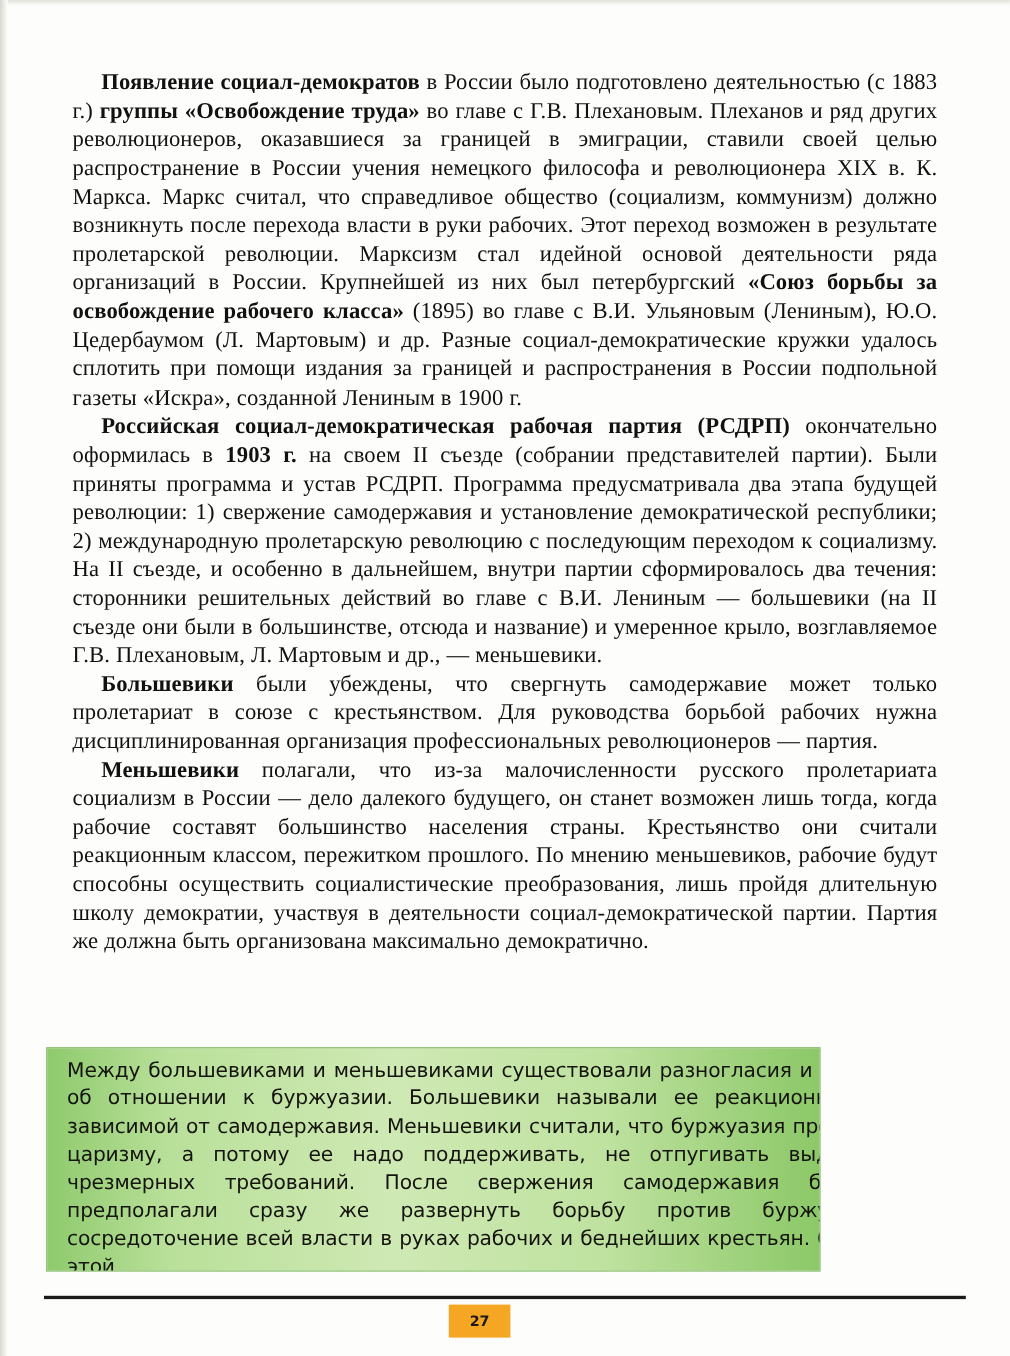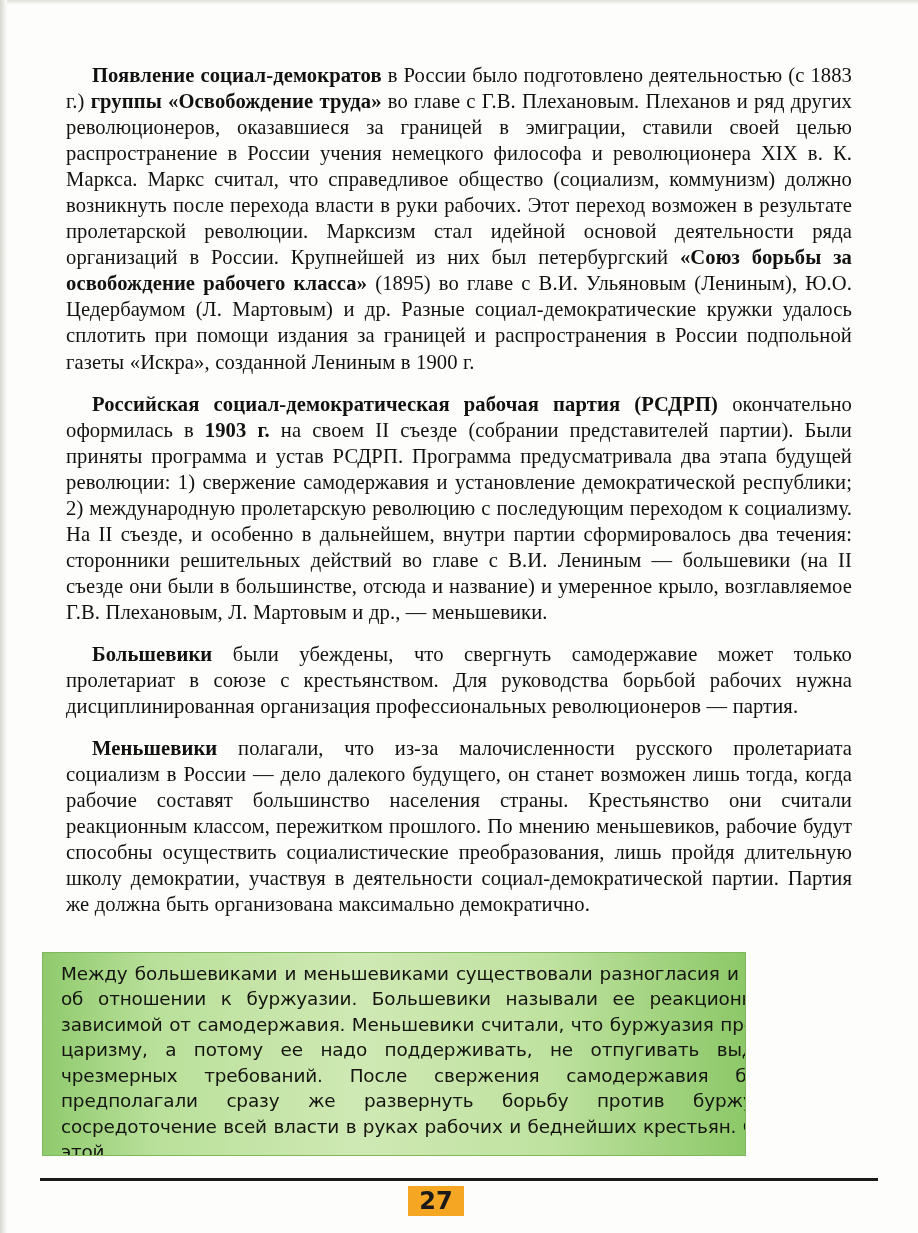--- a/index.html
+++ b/index.html
@@ -32,21 +32,21 @@
     margin: 0;
     font-size: 20.6px;
     line-height: 1.265;
     text-align: justify;
     text-indent: 0;
     letter-spacing: 0.1px;
     word-spacing: 0.2px;
     hyphens: manual;
   }
   p.para + p.para {
-    margin-top: 16px;
+    margin-top: 0px;
   }
   .indent::before {
     content: "";
     display: inline-block;
     width: 26px;
   }
   b {
     font-weight: bold;
   }
   .callout {
@@ -86,21 +86,21 @@
     top: 1186px;
     width: 56px;
     height: 30px;
     background: #f5a623;
     display: flex;
     align-items: center;
     justify-content: center;
   }
   .page-number {
     font-family: "DejaVu Sans", sans-serif;
-    font-size: 24px;
+    font-size: 13px;
     font-weight: bold;
     color: #1a1a1a;
   }
   .edge-left {
     position: absolute;
     left: 0; top: 0;
     width: 7px; height: 1233px;
     background: linear-gradient(90deg, #d8d8d0 0%, #fdfdfb 100%);
   }
   .edge-top {

